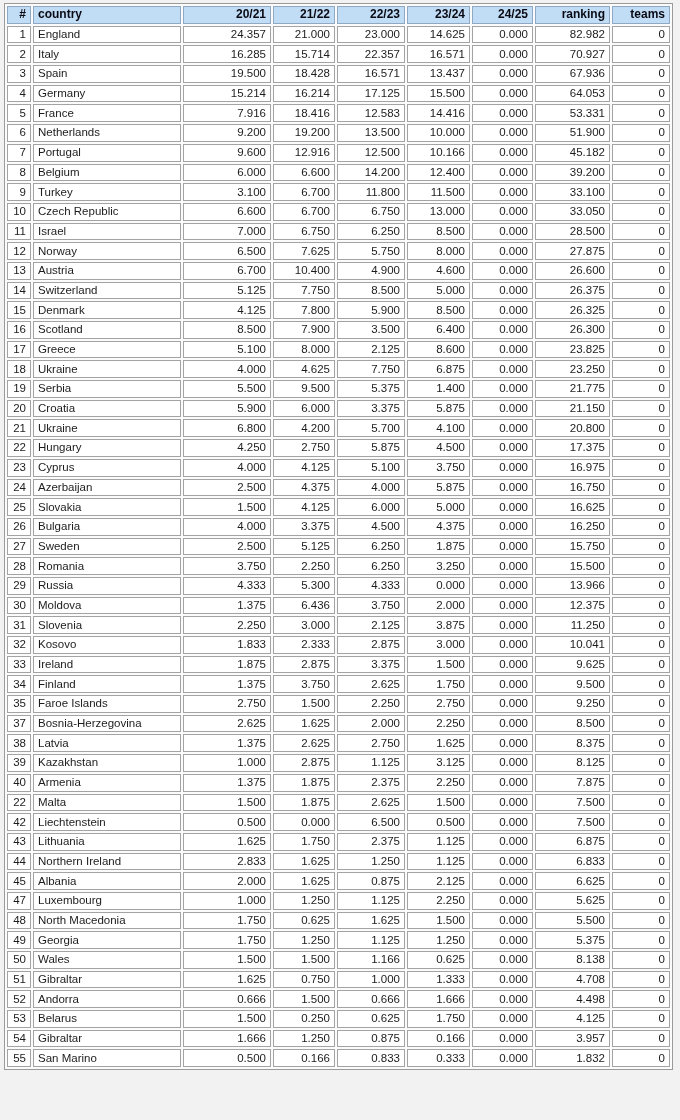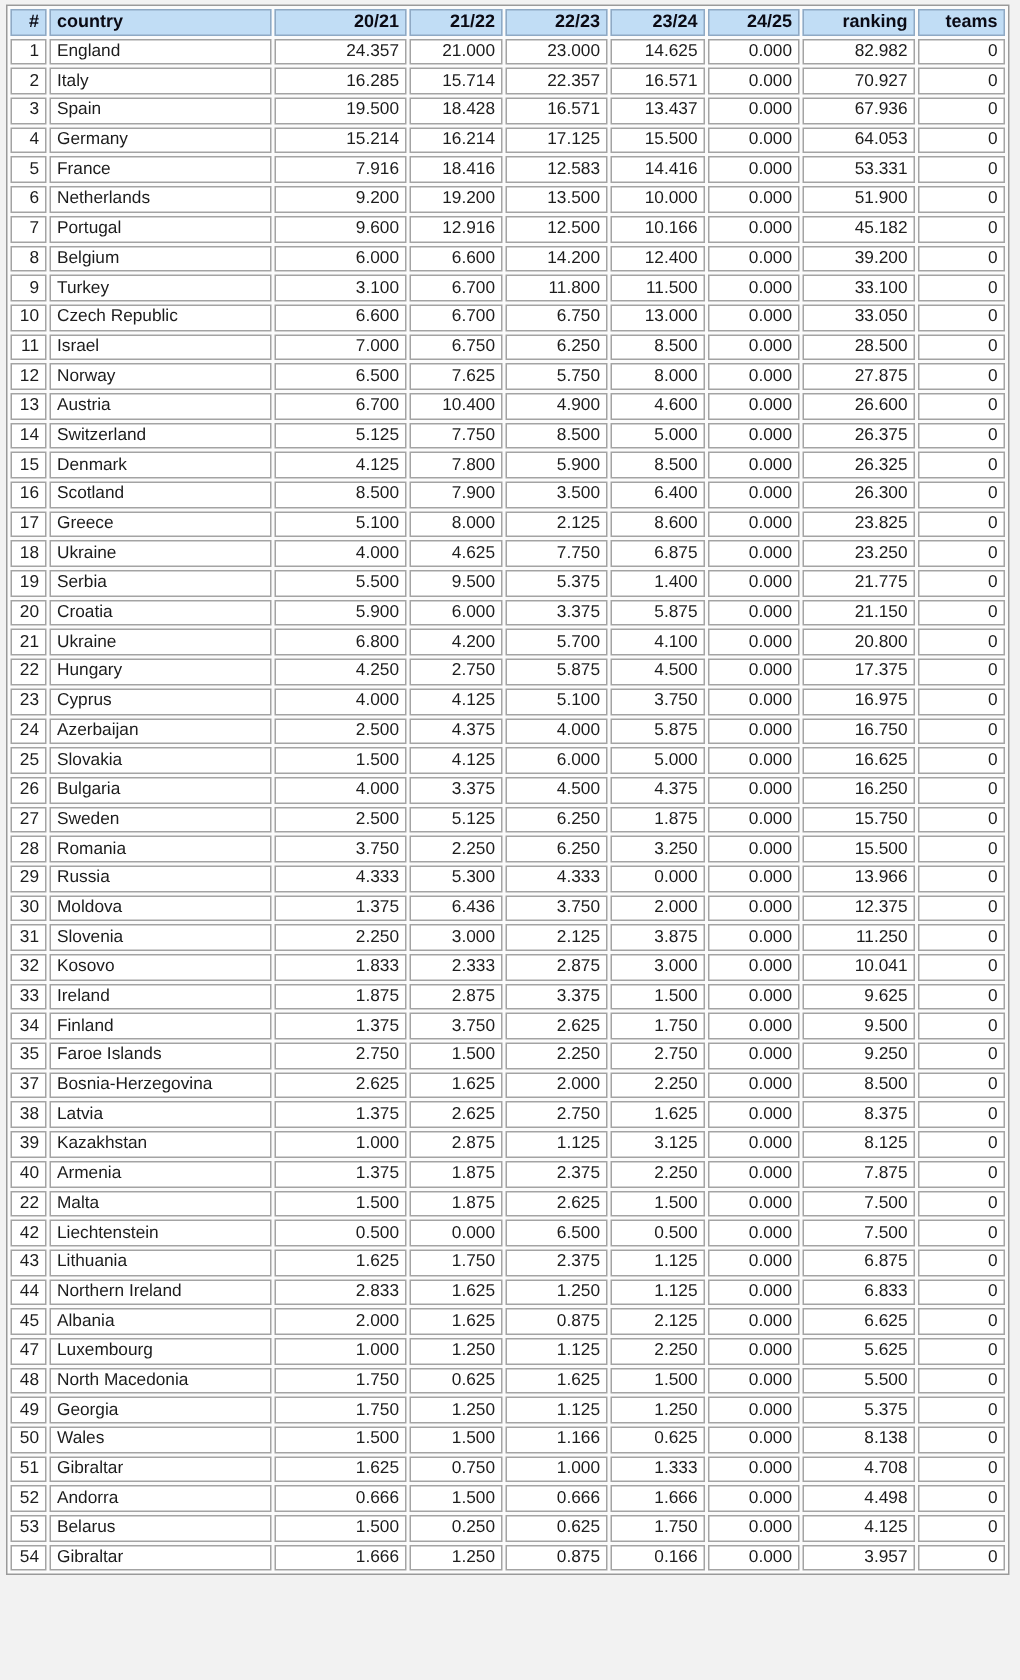--- a/index.html
+++ b/index.html
@@ -654,15 +654,26 @@
           <td class="num">54</td>
           <td class="txt">Gibraltar</td>
           <td class="num">1.666</td>
           <td class="num">1.250</td>
           <td class="num">0.875</td>
           <td class="num">0.166</td>
           <td class="num">0.000</td>
           <td class="num">3.957</td>
           <td class="num">0</td>
         </tr>
+        <tr>
+          <td class="num">55</td>
+          <td class="txt">San Marino</td>
+          <td class="num">0.500</td>
+          <td class="num">0.166</td>
+          <td class="num">0.833</td>
+          <td class="num">0.333</td>
+          <td class="num">0.000</td>
+          <td class="num">1.832</td>
+          <td class="num">0</td>
+        </tr>
       </tbody>
   </table>
 </div>
 
 </body></html>

